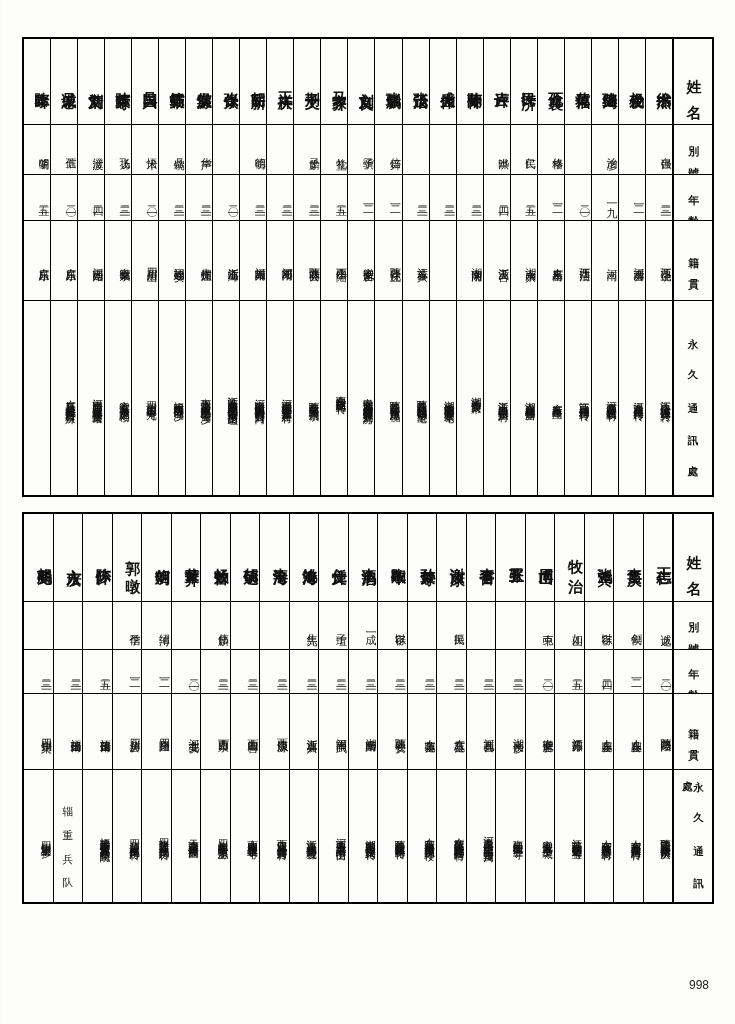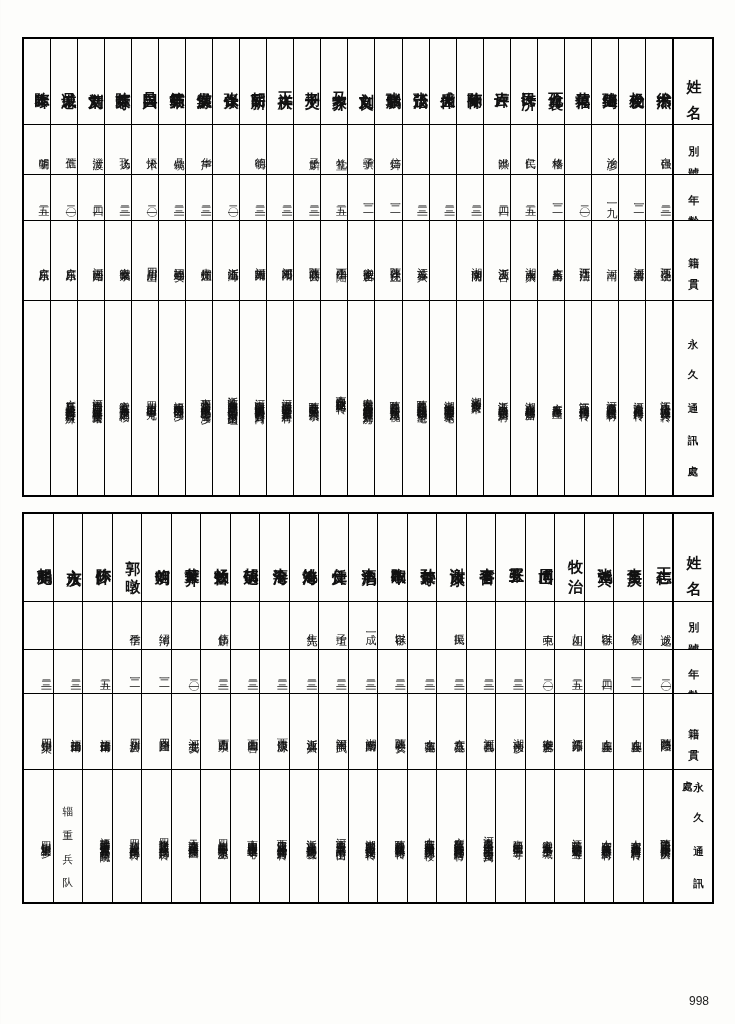--- a/index.html
+++ b/index.html
@@ -83,21 +83,21 @@
   
   .span-cell{
     justify-content:center;
     align-items:center;
     letter-spacing:6px;
     font-size:12px;
   }
 
   .pageno{
     position:absolute;
-    right:26px;bottom:16px;
+    right:26px;bottom:32px;
     font-size:12px;
     color:#222;
     font-family:"Liberation Sans", sans-serif;
   }
   .grain{
     position:absolute;left:0;top:0;width:735px;height:1024px;
     pointer-events:none;
     background:
       linear-gradient(90deg, rgba(0,0,0,0.03) 0 1px, transparent 1px 9px);
     opacity:.25;

